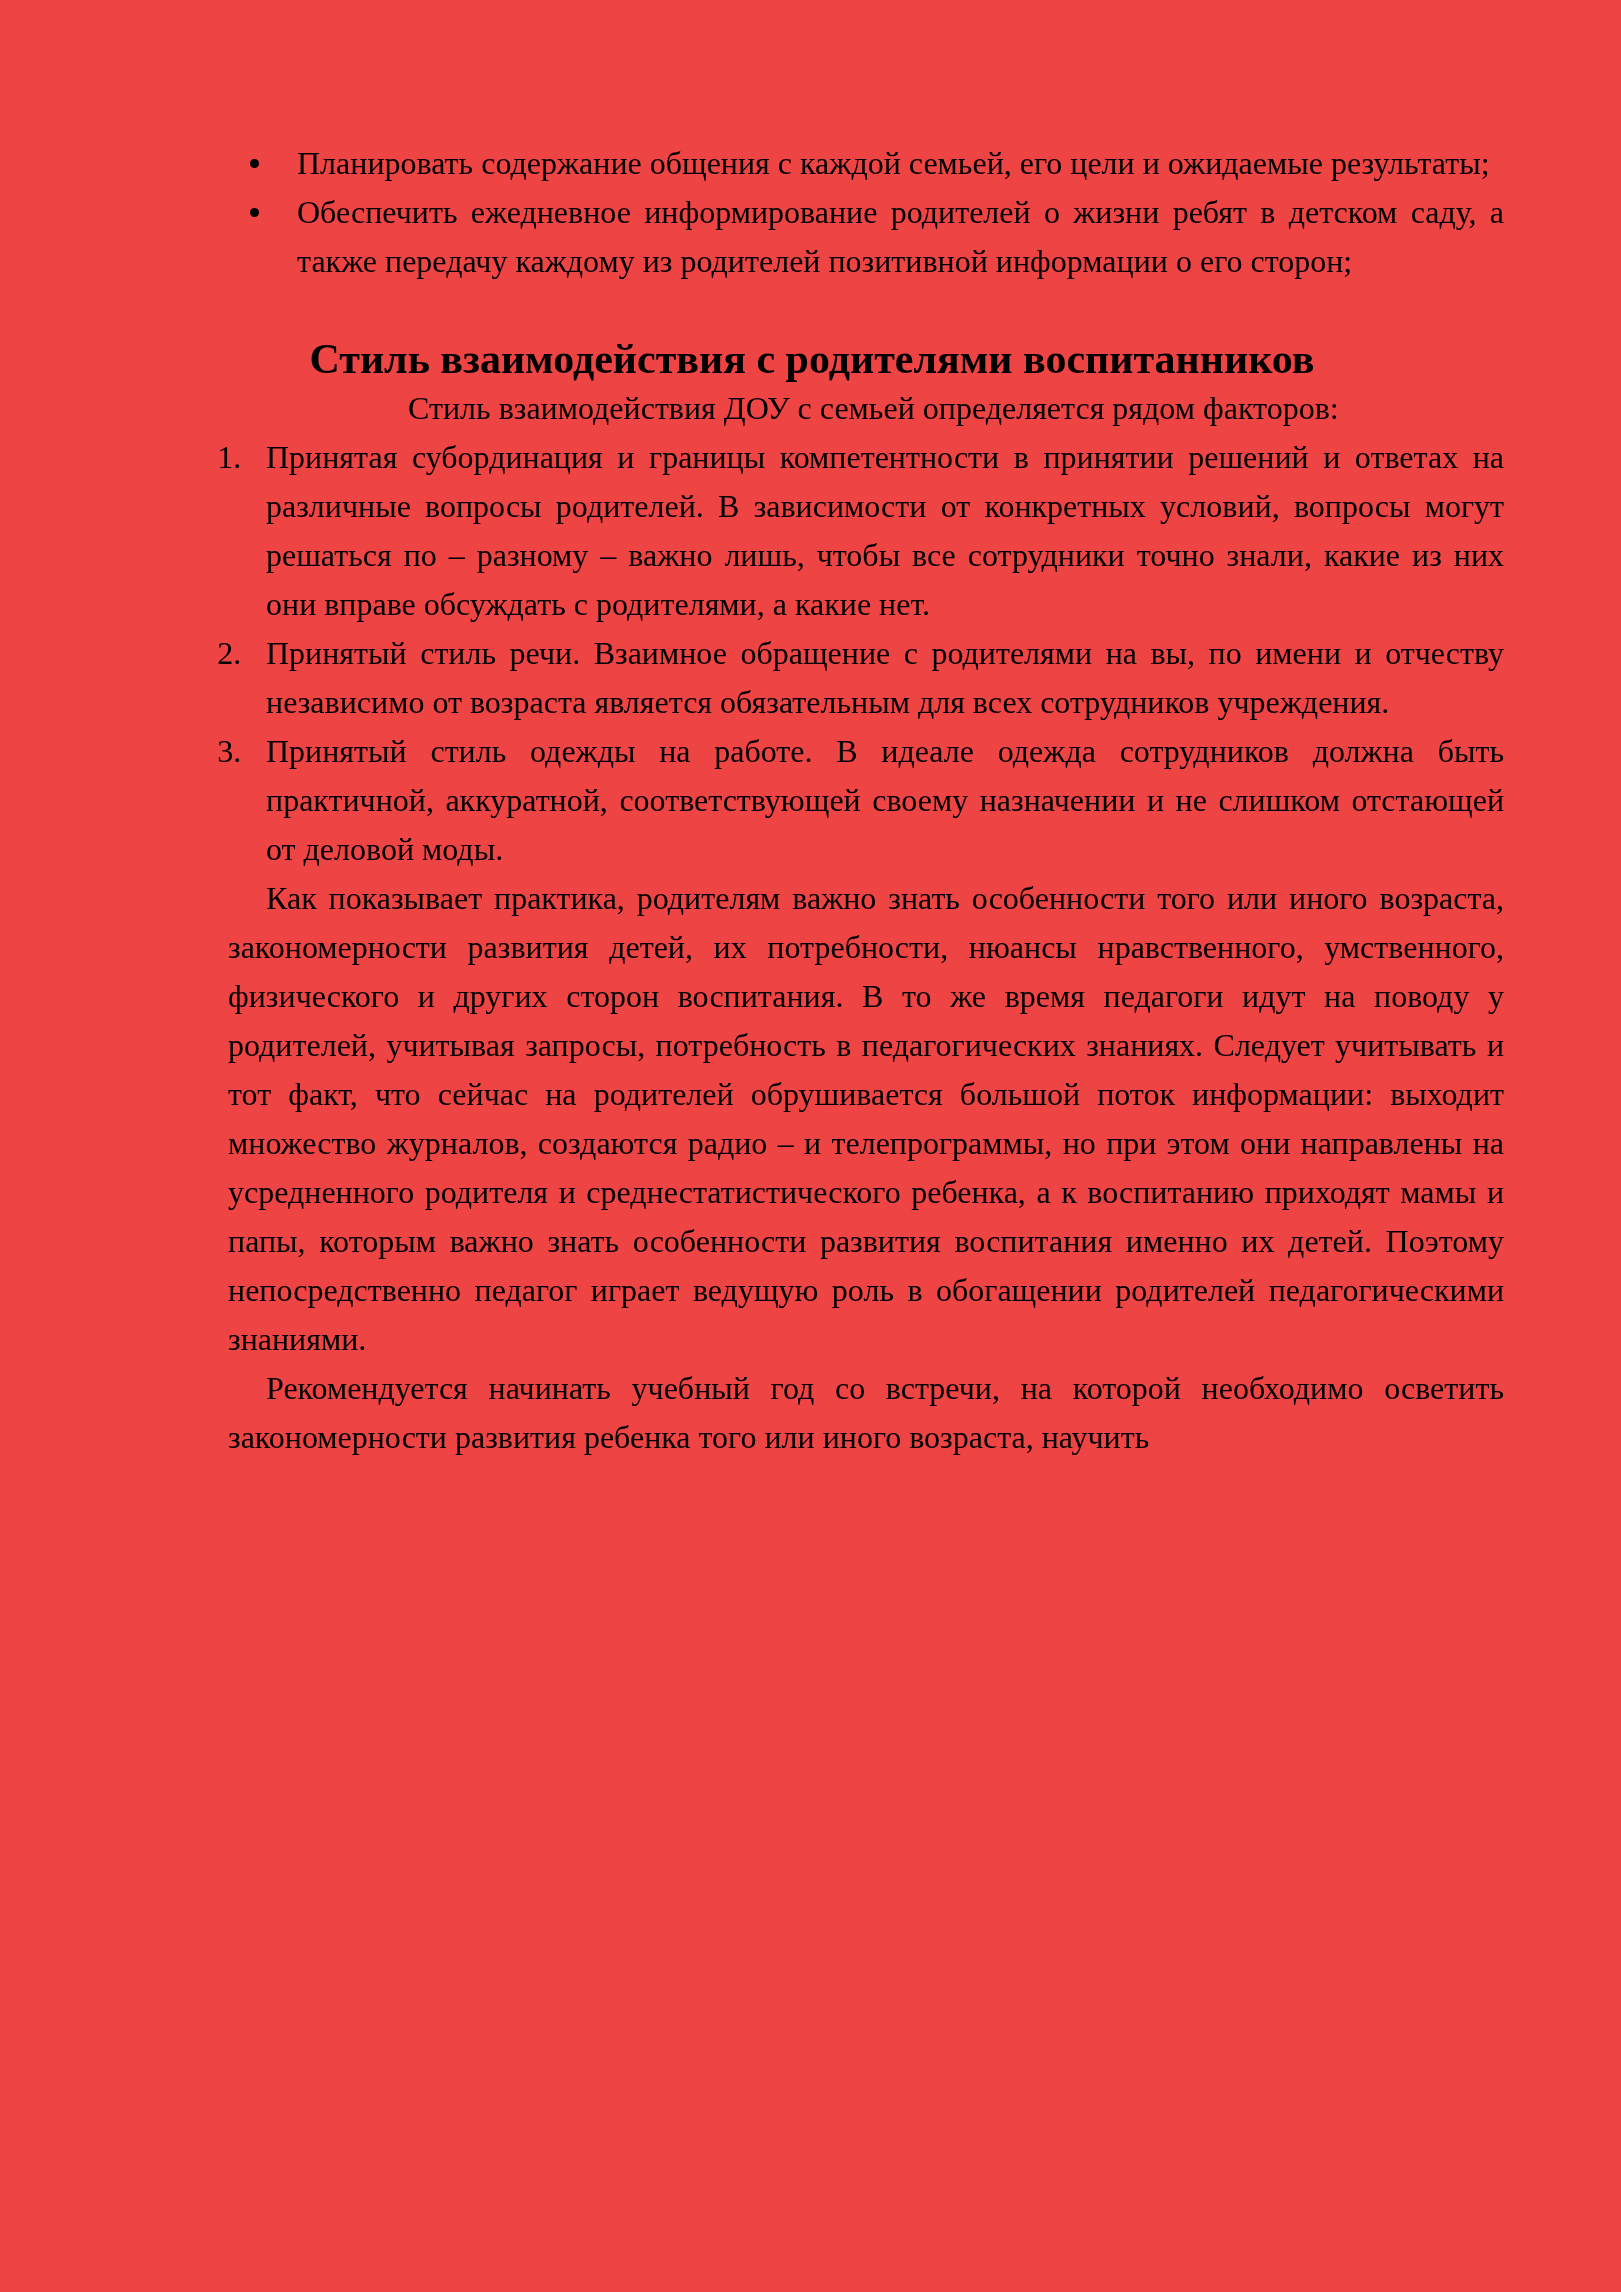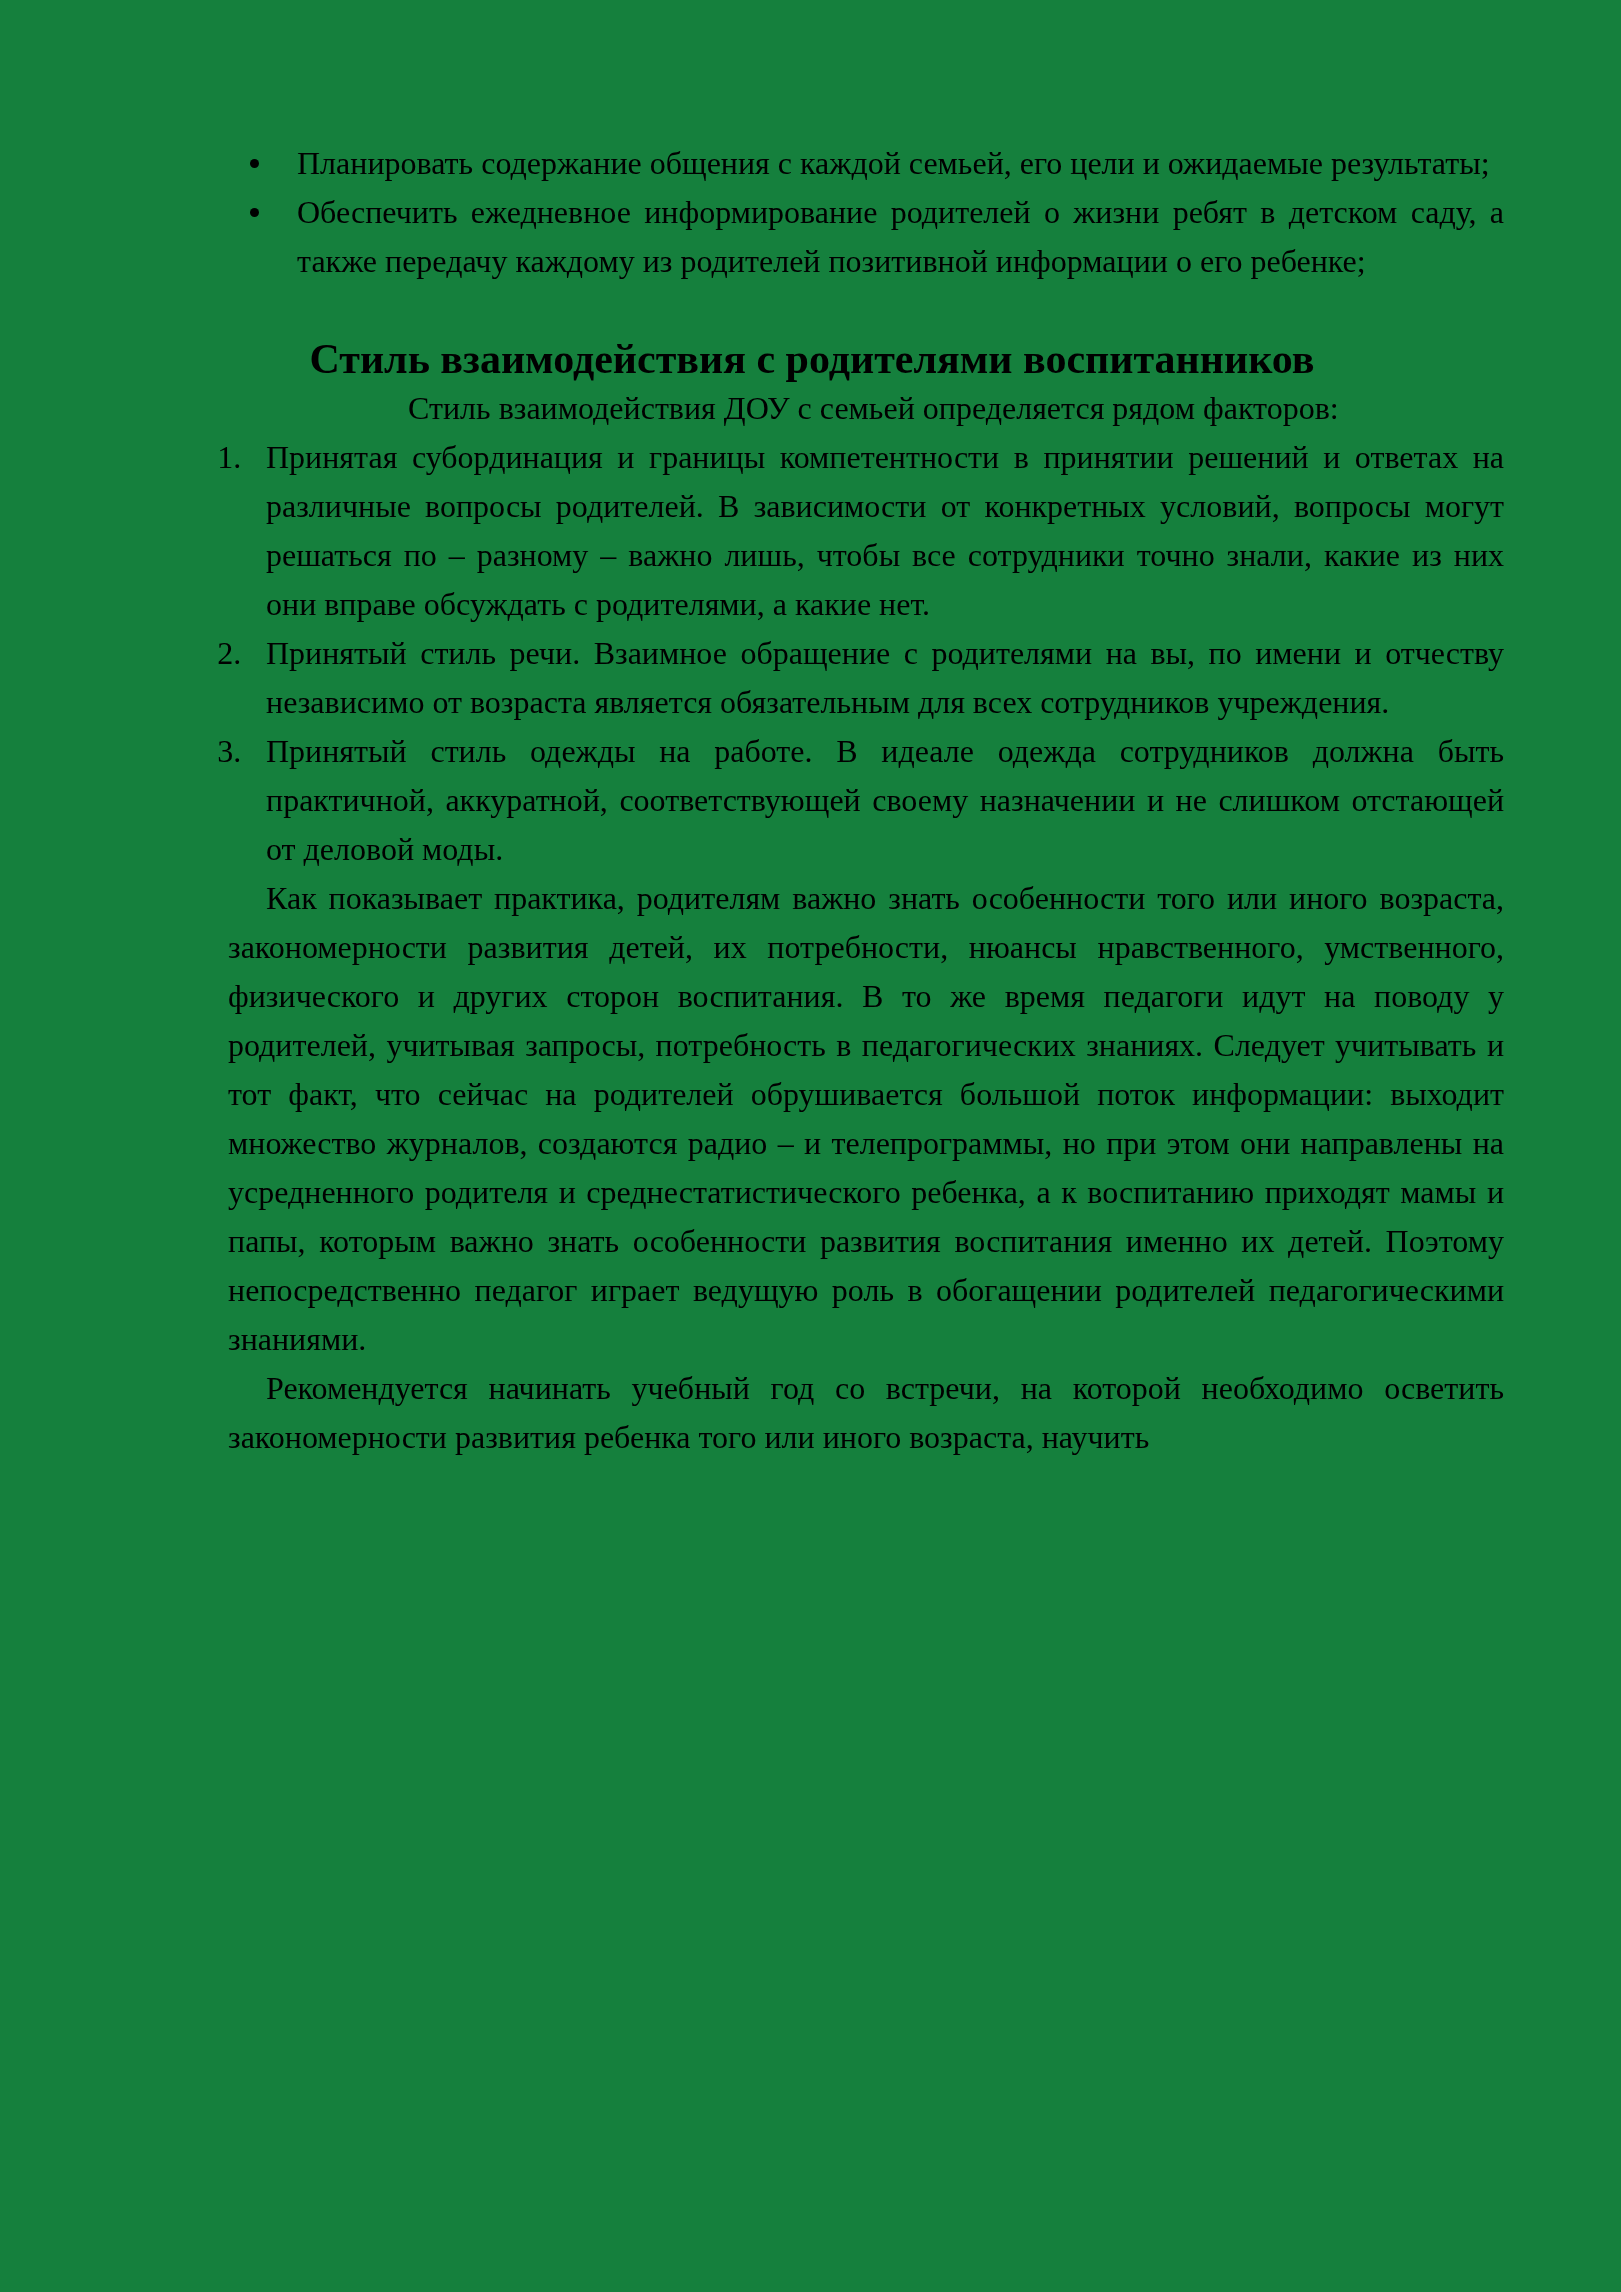--- a/index.html
+++ b/index.html
@@ -1,21 +1,21 @@
 <!DOCTYPE html>
 <html lang="ru"><head>
 <meta charset="utf-8">
 <style>
   html, body { margin: 0; padding: 0; background: #ffffff; }
   .page {
     position: relative;
     width: 1621px;
     height: 2293px;
     box-sizing: border-box;
-    background: #15803d;
+    background: #ef4444;
     padding: 139px 117px 0 228px;
     font-family: "Liberation Serif", "DejaVu Serif", serif;
     font-size: 32px;
     line-height: 49px;
     color: #000000;
     overflow: hidden;
   }
   .bullet-item {
     position: relative;
     padding-left: 69px;
@@ -65,21 +65,21 @@
 
 <div class="page">
 
   <div class="bullet-list">
     <div class="bullet-item">
       <span class="dot"></span>
       <span>Планировать содержание общения с каждой семьей, его цели и ожидаемые результаты;</span>
     </div>
     <div class="bullet-item">
       <span class="dot"></span>
-      <span>Обеспечить ежедневное информирование родителей о жизни ребят в детском саду, а также передачу каждому из родителей позитивной информации о его ребенке;</span>
+      <span>Обеспечить ежедневное информирование родителей о жизни ребят в детском саду, а также передачу каждому из родителей позитивной информации о его сторон;</span>
     </div>
   </div>
 
   <div class="spacer"></div>
 
   <h1 class="heading">Стиль взаимодействия с родителями воспитанников</h1>
 
   <p class="intro">Стиль взаимодействия ДОУ с семьей определяется рядом факторов:</p>
 
   <div class="num-list">

